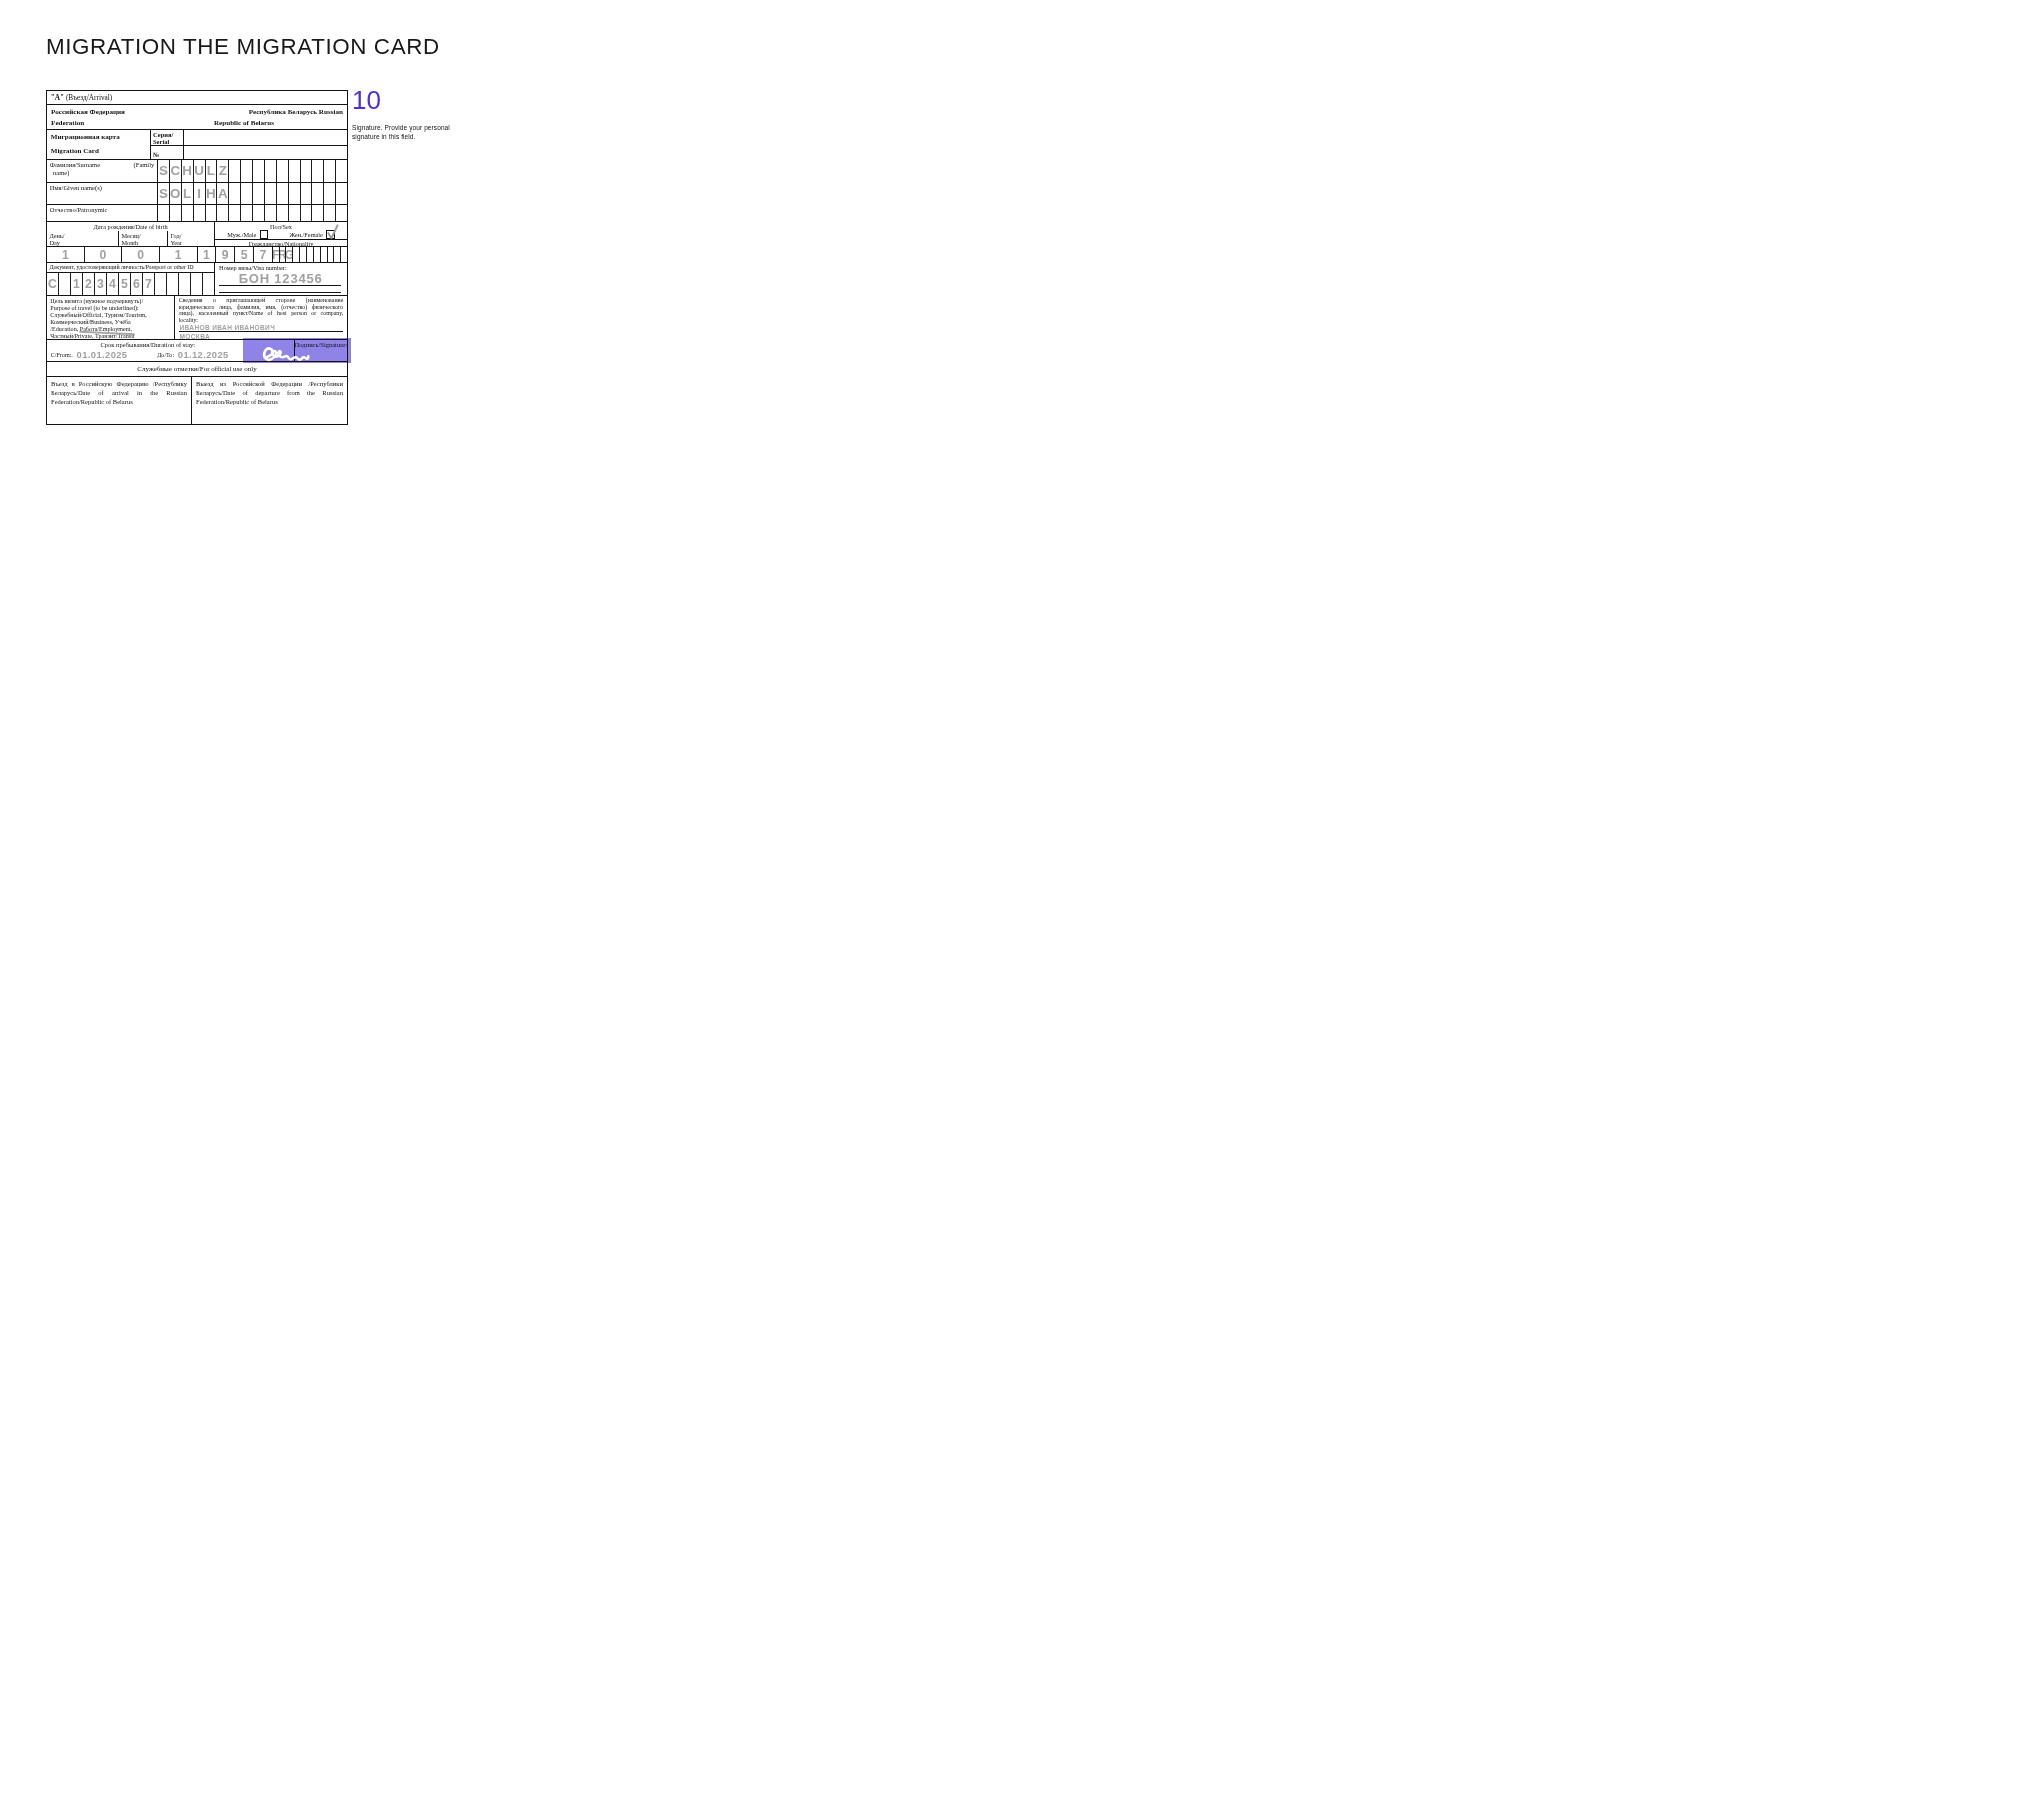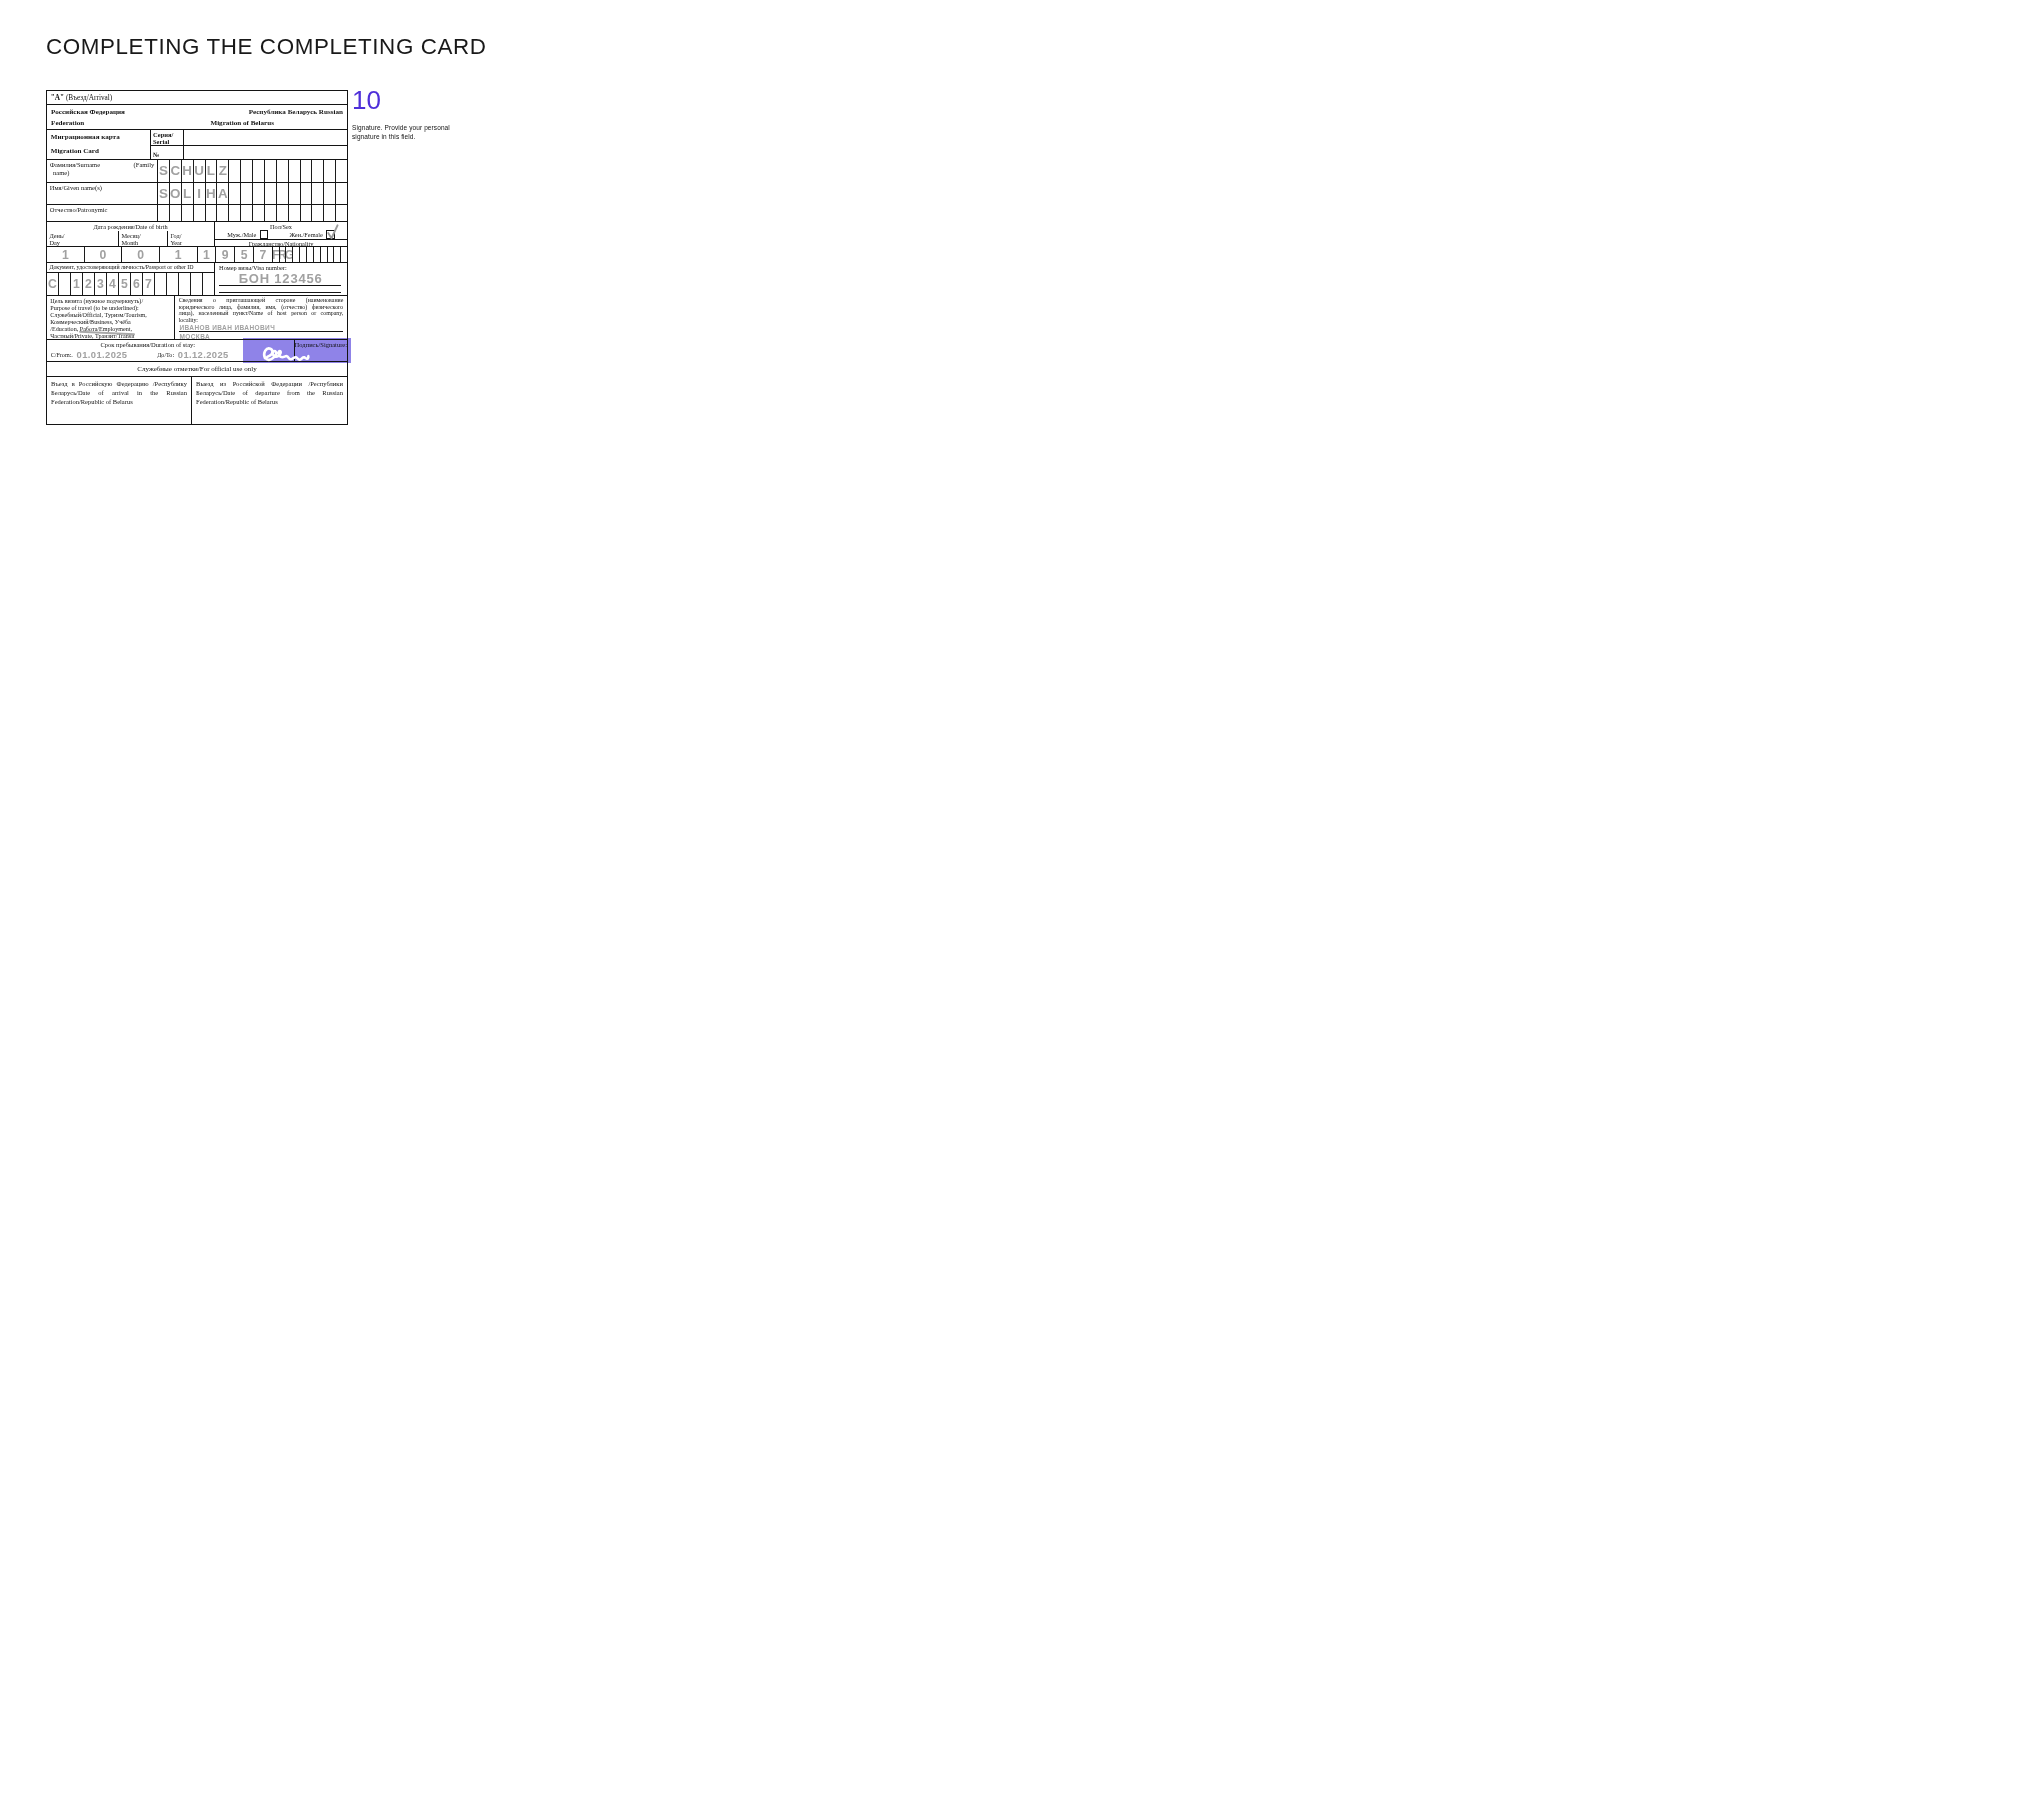--- a/index.html
+++ b/index.html
@@ -104,38 +104,38 @@
 
   .step{position:absolute;left:352px;top:87px;font-family:"Liberation Sans",sans-serif;}
   .stepnum{font-size:26px;line-height:1;color:var(--accent,#4e2fd9);}
   .steptext{margin-top:11px;font-size:6.5px;line-height:8.8px;color:#131313;width:109px;letter-spacing:0.1px;}
 </style>
 </head>
 <body>
 
 <div class="page">
 
-  <h1 class="title">COMPLETING THE COMPLETING CARD</h1>
+  <h1 class="title">MIGRATION THE MIGRATION CARD</h1>
 
   <div class="hl"></div>
 
   <div class="form">
 
     <div class="row r1">
       <span class="b">"А"</span><span> (Въезд/Arrival)</span>
     </div>
 
     <div class="row r2">
       <div class="ln">
         <span>Российская Федерация</span>
         <span>Республика Беларусь  Russian</span>
       </div>
       <div class="ln">
         <span>Federation</span>
-        <span class="rb">Migration of Belarus</span>
+        <span class="rb">Republic of Belarus</span>
       </div>
     </div>
 
     <div class="row r3">
       <div class="mcl">
         <div>Миграционная карта</div>
         <div>Migration Card</div>
       </div>
       <div class="serialwrap">
         <div class="srow">

